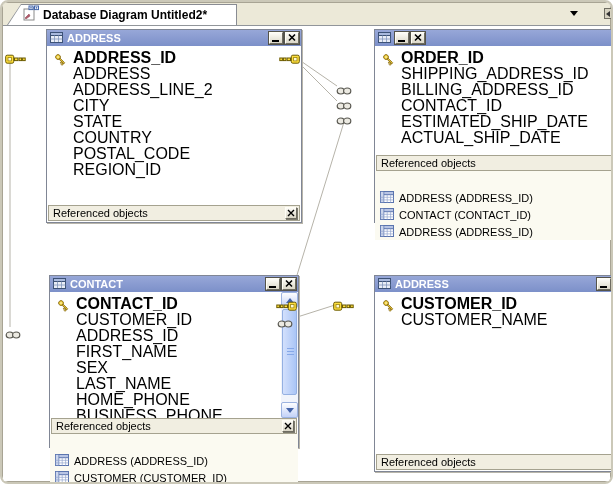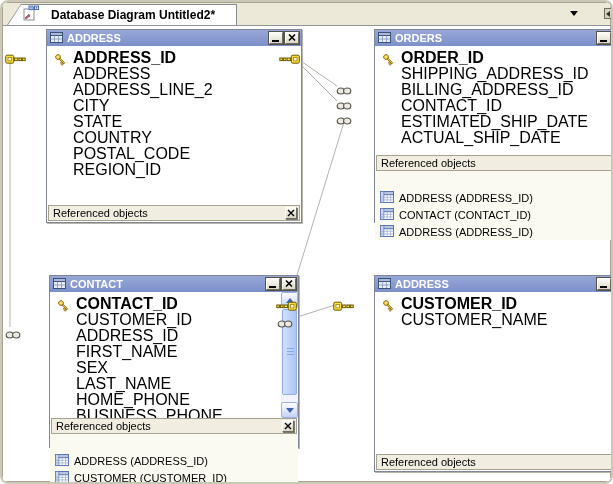--- a/index.html
+++ b/index.html
@@ -12,21 +12,21 @@
     box-shadow:0 0 0 1px #a8a494 inset; }
 
   
   .tabstrip { position:absolute; left:1px; top:1px; right:1px; height:23px;
     background:#ece9d8; border-bottom:1px solid #91959a; }
   .tab { position:absolute; left:4px; top:1px; width:230px; height:21px;
     clip-path:polygon(14px 0, 100% 0, 100% 100%, 0 100%); background:#898c93; }
   .tab::after { content:''; position:absolute; left:1px; top:1px; right:1px; bottom:0;
     clip-path:polygon(13px 0, 100% 0, 100% 100%, 0 100%); background:#ffffff; }
   .tab-inner { position:absolute; left:16px; top:0; right:0; height:21px; z-index:2;
-    display:flex; align-items:center; gap:12px; }
+    display:flex; align-items:center; gap:4px; }
   .tab-label { font-size:12px; font-weight:bold; color:#000; white-space:nowrap; }
   .tab-dd { position:absolute; right:32px; top:8px; width:0; height:0;
     border-left:4px solid transparent; border-right:4px solid transparent; border-top:5px solid #000; }
   .tab-edge { position:absolute; right:-4px; top:5px; width:10px; height:11px;
     background:#d6d2c0; border:1px solid #6f6d62; }
   .tab-edge::after { content:''; position:absolute; left:1px; top:2px; width:0; height:0;
     border-top:3px solid transparent; border-bottom:3px solid transparent; border-right:4px solid #333; }
 
   
   .canvas { position:absolute; left:1px; top:24px; right:1px; bottom:1px; background:#fff; }
@@ -262,21 +262,20 @@
 
     <div class="win" style="left:349px; top:3px; width:256px; height:194px;">
       <div class="titlebar">
         <span>
           <svg width="13" height="11" viewBox="0 0 13 11">
             <rect x="0.5" y="0.5" width="12" height="10" fill="#e9edf6" stroke="#3d5276"></rect>
             <rect x="0.5" y="0.5" width="12" height="3" fill="#a9b9dd" stroke="#3d5276"></rect>
             <path d="M4.5 3.5 V10 M8.5 3.5 V10 M0.5 7 H12.5" stroke="#8296bd" stroke-width="0.8"></path>
           </svg>
         </span>
-        <span class="tlabel">ORDERS</span>
         <span class="tbtns">
           <span class="tbtn">
             <svg width="10" height="9">
                 <rect x="1" y="6" width="7" height="2" fill="#000"></rect>
               </svg>
           </span>
           <span class="tbtn">
             <svg width="10" height="10">
                 <path d="M2 1.5 L8 7.5 M8 1.5 L2 7.5" stroke="#000" stroke-width="1.6"></path>
               </svg>

